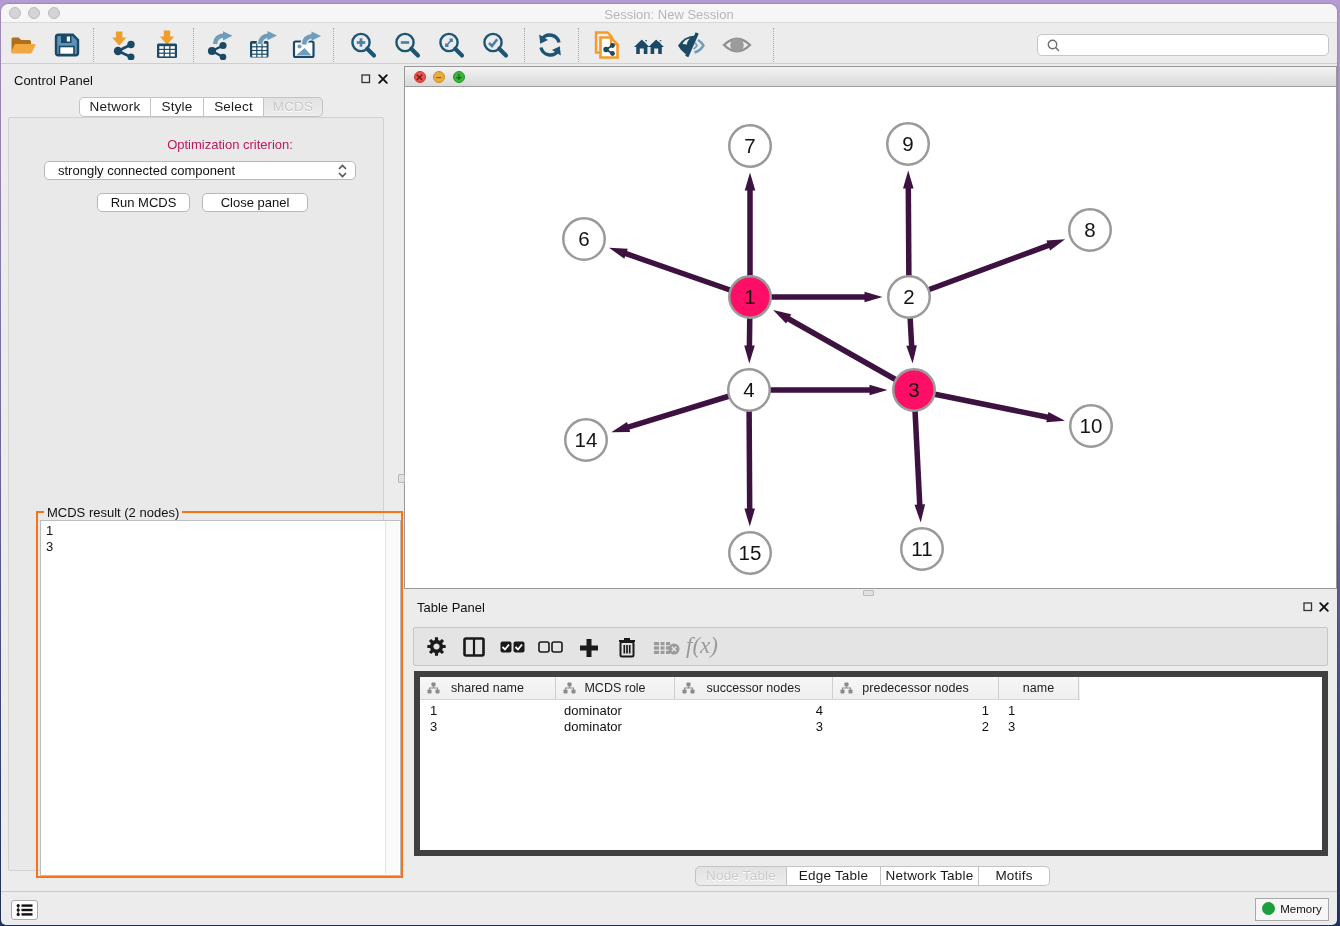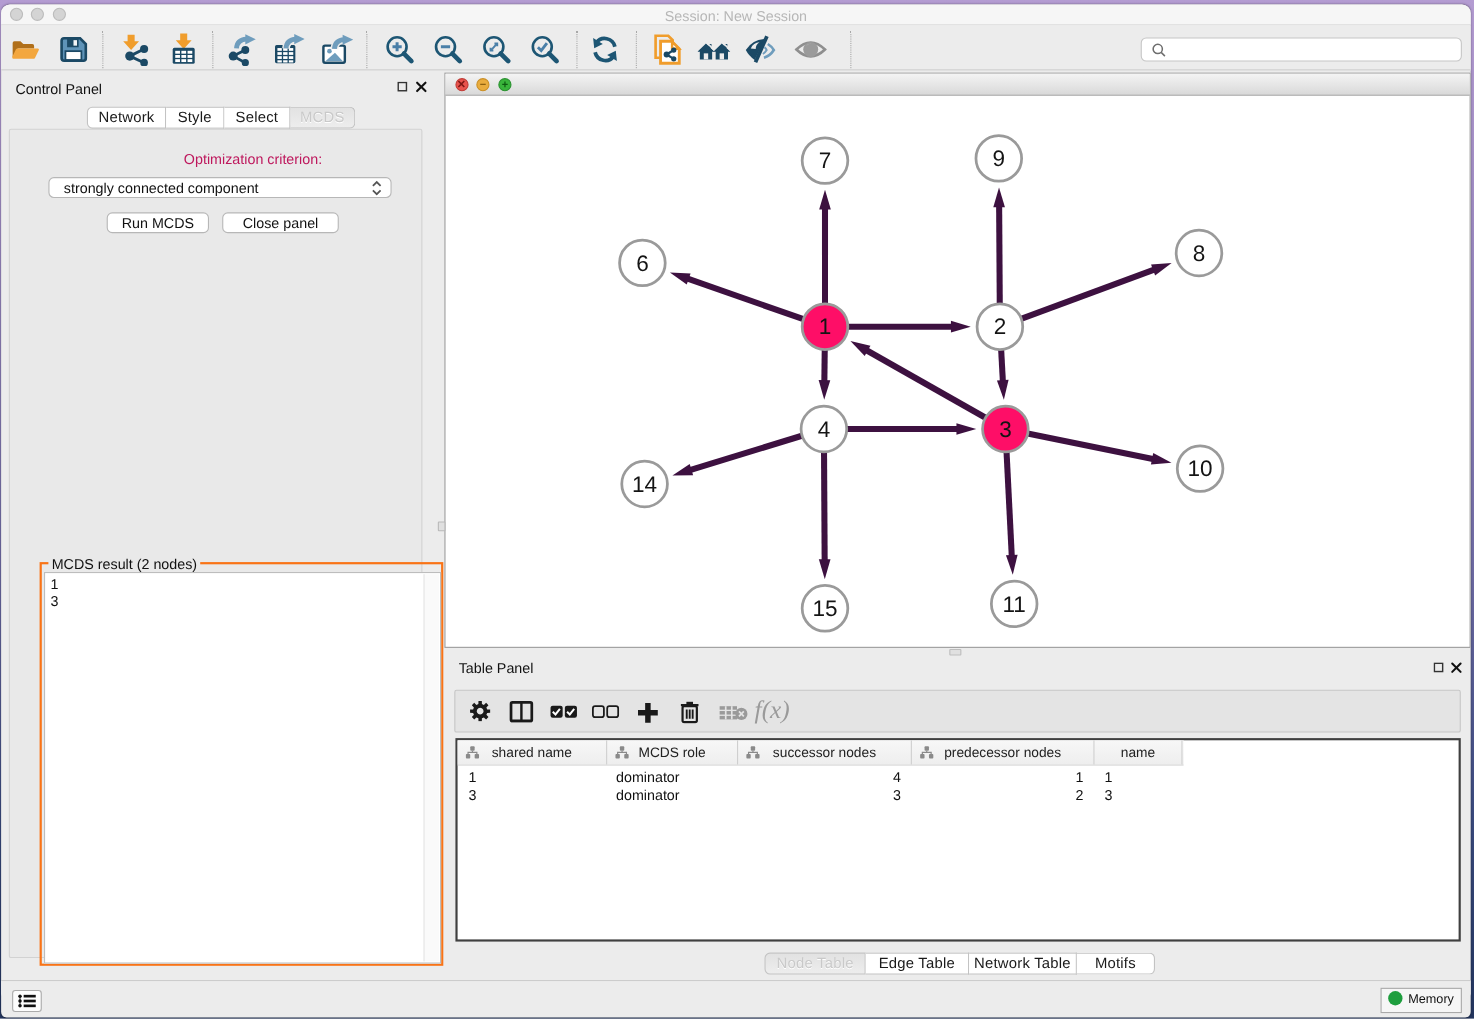--- a/index.html
+++ b/index.html
@@ -33,21 +33,21 @@
 #resultbox .rline { font-size:13px; color:#111; padding-left:5px; line-height:16px;}
 #resultbox .vsb { position:absolute; right:1px; top:1px; bottom:1px; width:14px; background:#fafafa; border-left:1px solid #e4e4e4;}
 
 #netwin { position:absolute; left:404px; top:66px; width:933px; height:523px; background:#fff; border:1px solid #999;}
 #nettitle { position:absolute; left:0; top:0; width:100%; height:20px; background:linear-gradient(180deg,#f4f4f4,#d9d9d9); border-bottom:1px solid #9e9e9e;}
 #nettitle .name { position:absolute; width:100%; text-align:center; top:3px; padding-left:9px; font-size:13px; font-weight:700; color:#111;}
 .mac { position:absolute; top:3.5px; width:12px; height:12px; border-radius:50%; font-size:10px; font-weight:700; text-align:center; line-height:12px;}
 
 #tp-title { position:absolute; left:417px; top:600px; font-size:13px; color:#111;text-align:center;}
 #tp-toolbar { position:absolute; left:413px; top:627px; width:915px; height:39px; background:#e4e4e4; border:1px solid #c6c6c6; border-radius:2px;}
-#tbl { position:absolute; left:414px; top:671px; width:914px; height:185px; background:#fff; border:2px solid #404040;}
+#tbl { position:absolute; left:414px; top:671px; width:914px; height:185px; background:#fff; border:6px solid #404040;}
 #tblhead { position:absolute; left:0; top:0; width:660px; height:23px; background:linear-gradient(180deg,#f7f7f7,#eee); border-bottom:1px solid #d4d4d4;}
 .hcol { position:absolute; top:0; height:22px; border-right:1px solid #cfcfcf; font-size:12.5px; color:#222; text-align:center; line-height:22px;}
 .hicon { position:absolute; left:7px; top:5px;}
 .cell { position:absolute; font-size:13px; color:#111; line-height:16px;}
 .btab { }
 #statusbar { position:absolute; left:1px; top:891px; width:1336px; height:17px; background:#ececec; border-top:1px solid #c9c9c9; border-radius:0 0 5px 5px;}
 #listbtn { position:absolute; left:10px; top:8px; width:27px; height:20px; background:#fdfdfd; border:1px solid #ababab; border-radius:3px;}
 #membtn { position:absolute; right:8px; top:6px; width:74px; height:23px; background:#f6f6f6; border:1px solid #a9a9a9; font-size:11.5px; color:#111; text-align:center; line-height:21px;}
 svg text { font-family:"Liberation Sans",sans-serif; }
 </style>

